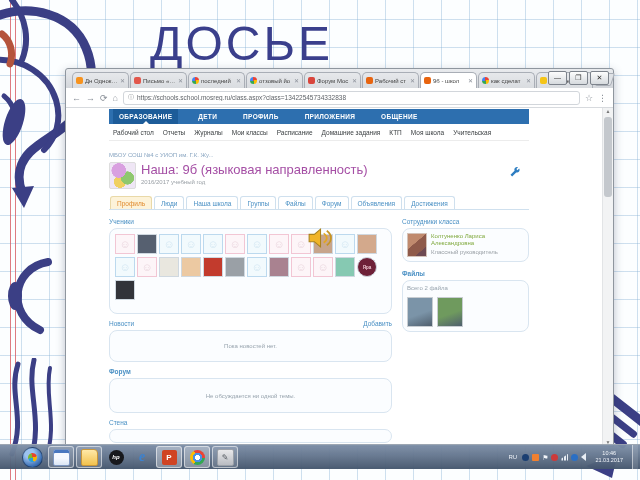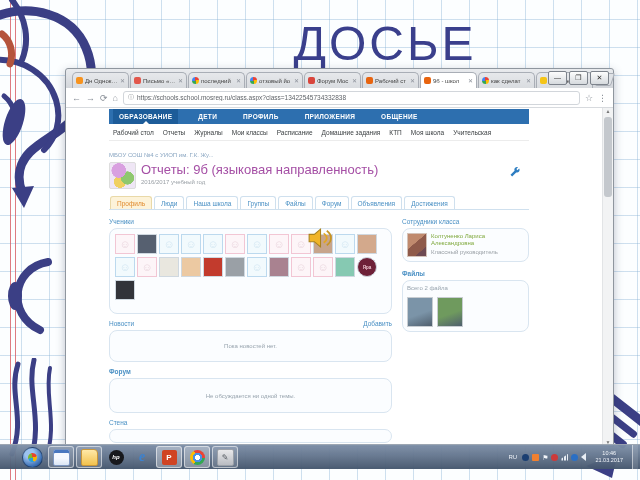--- a/index.html
+++ b/index.html
@@ -8,21 +8,21 @@
   
   .grid-bg{position:absolute;inset:0;
     background-image:
       linear-gradient(to right, rgba(130,175,212,.38) 1px, transparent 1px),
       linear-gradient(to bottom, rgba(130,175,212,.38) 1px, transparent 1px);
     background-size:28px 28px;background-position:-7px -9px;}
   .red-margin{position:absolute;left:10px;top:0;bottom:0;width:4px;
     border-left:1px solid rgba(214,90,98,.8);border-right:1px solid rgba(214,90,98,.8);}
   .doodle{position:absolute;pointer-events:none;}
   
-  .slide-title{position:absolute;left:150px;right:20px;top:16px;text-align:center;
+  .slide-title{position:absolute;left:150px;right:20px;top:16px;
     font-size:48px;font-weight:500;letter-spacing:3px;color:#3a3f8c;}
   
   .browser{position:absolute;left:65px;top:68px;width:547px;height:377px;
     border:1px solid #8f969e;border-radius:3px 3px 0 0;background:#d6d9de;
     box-shadow:0 3px 10px rgba(40,50,80,.30);}
   .tabstrip{position:relative;height:19px;background:linear-gradient(#e9ebee,#d3d6db);
     border-radius:3px 3px 0 0;display:flex;align-items:flex-end;padding-left:6px;}
   .tab{height:15px;width:49px;margin-right:1px;border:1px solid #a9aeb6;border-bottom:none;
     border-radius:5px 5px 0 0;background:linear-gradient(#e6e8eb,#d9dce0);
     display:flex;align-items:center;gap:2px;padding:0 3px;font-size:6px;color:#444;}
@@ -275,21 +275,21 @@
           <div class="snitem">КТП</div>
           <div class="snitem">Моя школа</div>
           <div class="snitem">Учительская</div>
         </div>
 
       <div class="breadcrumb">МБОУ СОШ №4 с УИОП им. Г.К. Жу...</div>
 
       <div class="class-header">
         <div class="class-avatar"></div>
         <div>
-          <div class="class-title">Отчеты: 9б (языковая направленность)</div>
+          <div class="class-title">Наша: 9б (языковая направленность)</div>
           <div class="class-year">2016/2017 учебный год</div>
         </div>
         <svg class="wrench" viewBox="0 0 16 16">
           <path d="M13.6 3.2 11.3 5.5 9.8 4 12.1 1.7A3.6 3.6 0 0 0 7.4 6.4L2 11.8 4.2 14l5.4-5.4a3.6 3.6 0 0 0 4-5.4z" fill="#2d7dc1"></path>
         </svg>
       </div>
 
       <div class="class-tabs" id="class-tabs">
           <div class="ctab active">Профиль</div>
           <div class="ctab">Люди</div>

